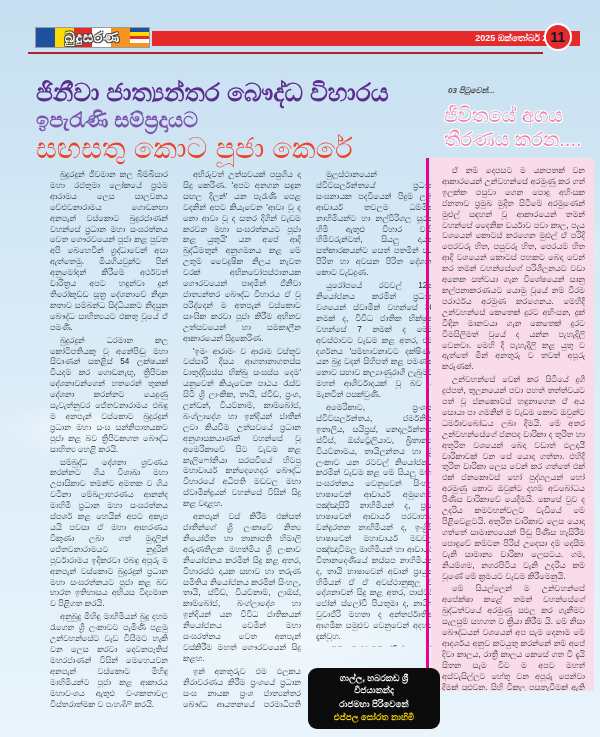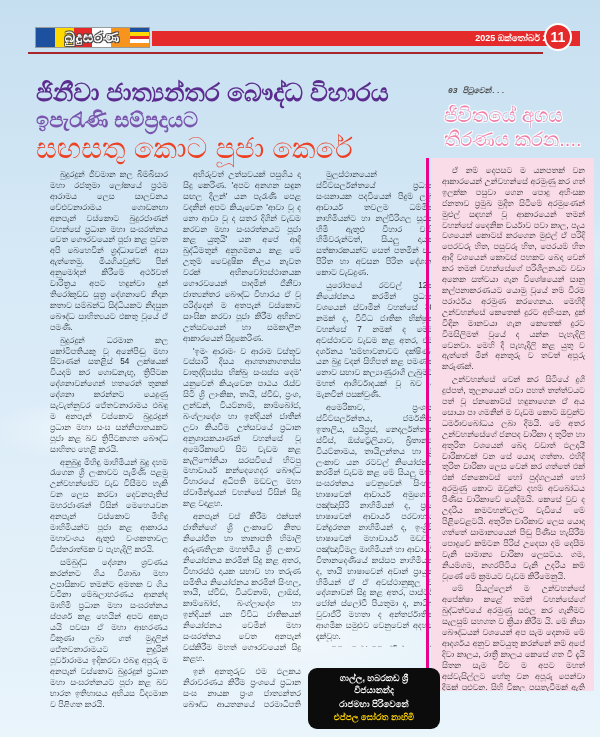--- a/index.html
+++ b/index.html
@@ -30,30 +30,30 @@
     text-shadow:-1px -1px 0 #4a4a4a, 1px -1px 0 #4a4a4a, -1px 1px 0 #4a4a4a, 1px 1px 0 #4a4a4a;
   }
   .date-bar {
     position:absolute; left:152px; top:31px; width:428px; height:15px;
     background:#e42a2a; display:flex; align-items:center; justify-content:flex-end;
   }
   .date-text { color:#fff; font-size:9px; font-weight:bold; padding-right:10px; }
   .page-circle {
     position:absolute; left:544px; top:23px; width:28px; height:28px; border-radius:50%;
     background:#e42a2a; border:2px solid #fff; display:flex; align-items:center; justify-content:center;
-    color:#ffffff; font-weight:bold; font-size:14px;
+    color:#0f172a; font-weight:bold; font-size:14px;
   }
   .header-rule { position:absolute; left:28px; top:52px; width:515px; height:2px; background:#a8262c; }
   
   .headline { position:absolute; left:36px; top:80px; width:395px; line-height:1.0; }
   .hl1 { color:#5b2d8e; font-weight:bold; font-size:25px; letter-spacing:0; }
   .hl2 { color:#7a55ae; font-weight:bold; font-size:21px; margin-top:4px; }
   .hl3 { color:#ee4023; font-weight:normal; font-size:29px; margin-top:4px; }
   
-  .continued { position:absolute; left:448px; top:86px; font-size:8px; font-weight:bold; font-style:italic; color:#4a4a4a;font-family:Liberation Mono, monospace; }
+  .continued { position:absolute; left:448px; top:86px; font-size:8px; font-weight:bold; font-style:italic; color:#4a4a4a; }
   .pink-title {
     position:absolute; left:444px; top:103px; width:150px;
     color:#f27ca8; font-weight:normal; font-size:20px; line-height:1.22;
     text-shadow:-1px -1px 0 #fff, 1px -1px 0 #fff, -1px 1px 0 #fff, 1px 1px 0 #fff;
   }
   
   .columns { position:absolute; left:50px; top:170px; width:385px; display:flex; gap:15px; }
   .col { width:118px; overflow:hidden; }
   .col-1, .col-2 { height:537px; }
   .col-3 { height:477px; }
@@ -100,22 +100,22 @@
   <div class="continued">03 පිටුවෙන්...</div>
   <div class="pink-title">
     <span>ජීවිතයේ අගය</span><br>
     <span>තීරණය කරන....</span>
   </div>
 
   <div class="columns">
     <div class="col col-1">
       <p>බුදුරදුන් ජීවමාන කල බිම්බිසාර මහා රජතුමා ලෝකයේ ප්‍රථම ආරාමය ලෙස සාලවනය වේළුවනාරාමය ගොඩනඟා අනපැන් වස්කොට බුදුරජාණන් වහන්සේ ප්‍රධාන මහා සංඝරත්නය වෙත ගෞරවයෙන් පූජා කළ පුවත අපි බෙහෙවින් ශ්‍රද්ධාවෙන් අසා ඇත්තෙමු. මියගියවුන්ට පින් අනුමෝදන් කිරීමේ අර්ථවත් චාරිත්‍රය අපට හඳුන්වා දුන් තිරෝකුඩ්ඩ සූත්‍ර දේශනාවේ නිදාන කතාව සම්බන්ධ සිද්ධියකට නිදසුන බෞද්ධ සාහිත්‍යයට එකතු වූයේ ඒ පමණි.</p>
       <p>බුදුරදුන් ධරමාන කල කෝටිපතියකු වූ අනේපිඬු මහා සිටාණන් සතළිස් 54 ලක්ෂයක් වියදම් කර ගොඩනැඟූ, ත්‍රිපිටක දේශනාවන්ගෙන් හතරෙන් තුනක් දේශනා කරන්නට යෙදුණු සැවැත්නුවර ජේතවනාරාමය එබඳු ම අනපැන් වස්කොට බුදුරදුන් ප්‍රධාන මහා සංඝ සන්නිපාතයකට පූජා කළ බව ත්‍රිපිටකගත බෞද්ධ සාහිත්‍ය හෙළි කරයි.</p>
+      <p>සම්බුද්ධ දේශනා ශ්‍රවණය කරන්නට ගිය විශාඛා මහා උපාසිකාව තමන්ට අමතක ව ගිය වටිනා මේඛලාභරණය ආනන්ද මාහිමි ප්‍රධාන මහා සංඝරත්නය ස්පර්ශ කළ හෙයින් අපට අකැප යයි පවසා ඒ මහා ආභරණය විකුණා ලබා ගත් මුදලින් ජේතවනාරාමයට නුදුරින් පූර්වාරාමය ඉදිකරවා එබඳු අපූරු ම අනපැන් වස්කොට බුදුරදුන් ප්‍රධාන මහා සංඝරත්නයට පූජා කළ බව භාරත ඉතිහාසය අභියස විද්‍යමාන ව පිළිගත කරයි.</p>
       <p>අනුබුදු මිහිඳු මාහිමියන් බුදු දහම රැගෙන ශ්‍රී ලංකාවට පැමිණි පළමු උන්වහන්සේට වැඩ විසීමට හැකි වන ලෙස කරවා දෙවනපෑතිස් මහරජාණන් විසින් මෙහෙයවන අනපැන් වස්කොට මිහිඳු මාහිමියන්ට පූජා කළ ආකාරය මහාවංශය ඇතුළු වංශකතාවල විස්තරාත්මක ව පැහැදිලි කරයි.</p>
-      <p>සම්බුද්ධ දේශනා ශ්‍රවණය කරන්නට ගිය විශාඛා මහා උපාසිකාව තමන්ට අමතක ව ගිය වටිනා මේඛලාභරණය ආනන්ද මාහිමි ප්‍රධාන මහා සංඝරත්නය ස්පර්ශ කළ හෙයින් අපට අකැප යයි පවසා ඒ මහා ආභරණය විකුණා ලබා ගත් මුදලින් ජේතවනාරාමයට නුදුරින් පූර්වාරාමය ඉදිකරවා එබඳු අපූරු ම අනපැන් වස්කොට බුදුරදුන් ප්‍රධාන මහා සංඝරත්නයට පූජා කළ බව භාරත ඉතිහාසය අභියස විද්‍යමාන ව පිළිගත කරයි.</p>
 
     </div>
     <div class="col col-2">
       <p>අභිරුවත් උත්සවයක් පසුගිය දා සිදු කෙරිණ. 'අපට අනගන සඳුන සඟල දීලන්' යන පැරැණි පෙළ වදනින් අපට කියැවෙන 'ආවා වූ ද නො ආවා වූ ද සතර දිගින් වැඩම කරවන මහා සංඝරත්නයට පූජා කළ යුතුයි' යන අපේ ආදි බුද්ධිමතුන් අනුගමනය කළ මේ උතුම් වෛදුෂික නිලය නැවත වරක් අභිනවෝපස්ථානයක ගෞරවයෙන් පාදමින් ජිනීවා ජාත්‍යන්තර බෞද්ධ විහාරය ඒ වූ පරිද්දෙන් ම අතපැන් වස්කොට සාංඝික කරවා පූජා කිරීම අභිනව උත්සවයෙන් හා සමකාලීන ආකාරයෙන් සිදුකෙරිණ.</p>
       <p>'ඉමං ආරාමං ව ආරාම වස්තූව වස්සාරි දීසය ආගතානාගතස්ස චාතුද්දිසස්ස භික්ඛු සංඝස්ස දෙම' යනුවෙන් කියැවෙන පාඨය රැස්ව සිටි ශ්‍රී ලාංකික, තායි, ස්වීඩ්, ප්‍රංශ, ලන්ඩන්, වියට්නාම්, කාම්බෝජ, බංග්ලාදේශ හා ඉන්දියන් ජාතීන් ලවා කියවීම උත්සවයේ ප්‍රධාන අනුශාසකයාණන් වහන්සේ වූ අමෙරිකාවේ සිට වැඩම කළ කැලිෆෝනියා සරසවියේ හිටපු මහාචාර්ය කන්දෙගෙදර බෞද්ධ විහාරයේ අධිපති මඩවල මහා ස්වාමීන්ද්‍රයන් වහන්සේ විසින් සිදු කළ වදාළහ.</p>
       <p>අනපැන් වස් කිරීම එක්සත් ජාතීන්ගේ ශ්‍රී ලංකාවේ නිත්‍ය නියෝජිත හා තානාපති හිමාලි අරුණතිලක මහත්මිය ශ්‍රී ලංකාව නියෝජනය කරමින් සිදු කළ අතර, විහාරස්ථ දායක සභාව හා තරුණ සමිතිය නියෝජනය කරමින් සිංහල, තායි, ස්වීඩ්, වියට්නාම්, ලාඕස්, කාම්බෝජ, බංග්ලාදේශ හා ඉන්දියන් යන විවිධ ජාතිකයන් නියෝජනය වෙමින් මහා සංඝරත්නය වෙත අනපැන් වස්කිරීම මහත් ගෞරවයෙන් සිදු කළහ.</p>
       <p>ඉන් අනතුරුව එම ඵලකය නිරාවරණය කිරීම ප්‍රංශයේ ප්‍රධාන සංඝ නායක ප්‍රංශ ජාත්‍යන්තර බෞද්ධ ආයතනයේ පරමාධිපති වන්දනීය නාහිමි අතින් සිදු කෙරිණ.</p>
 
     </div>
     <div class="col col-3">

